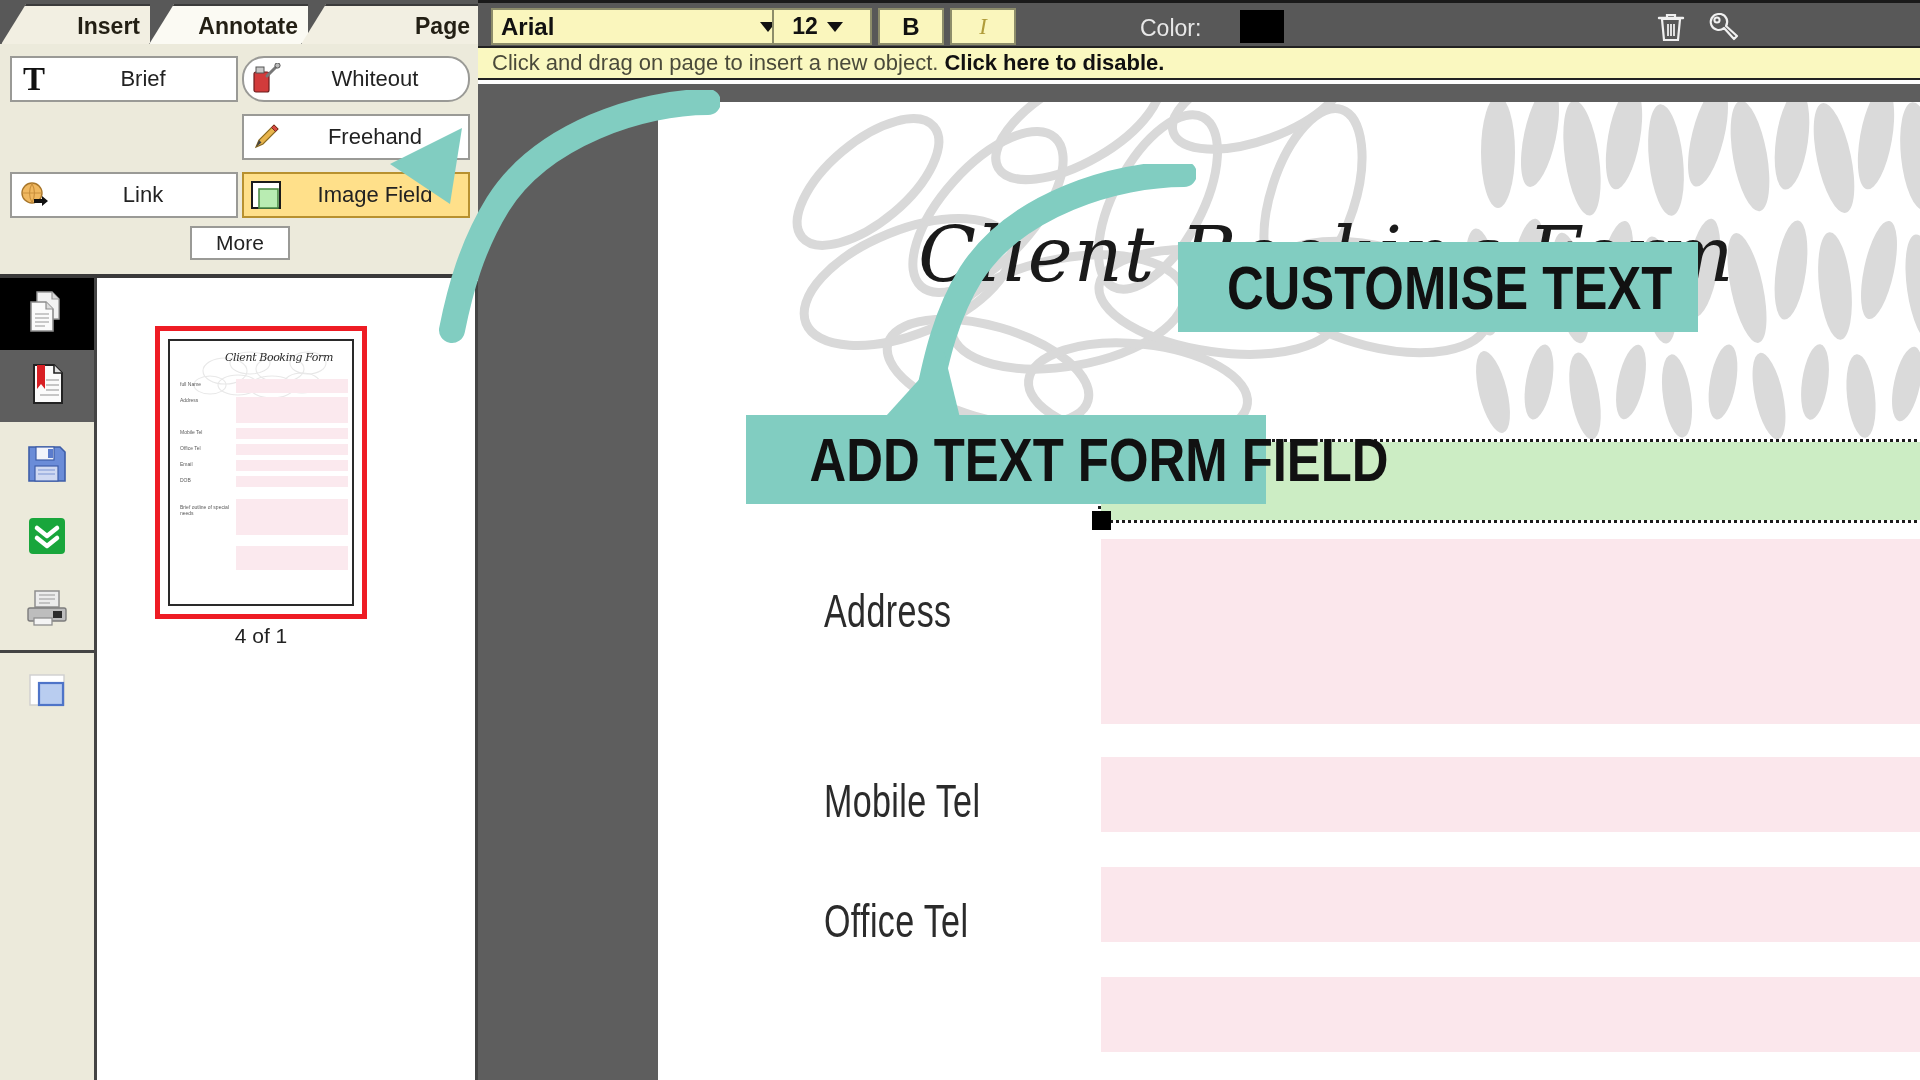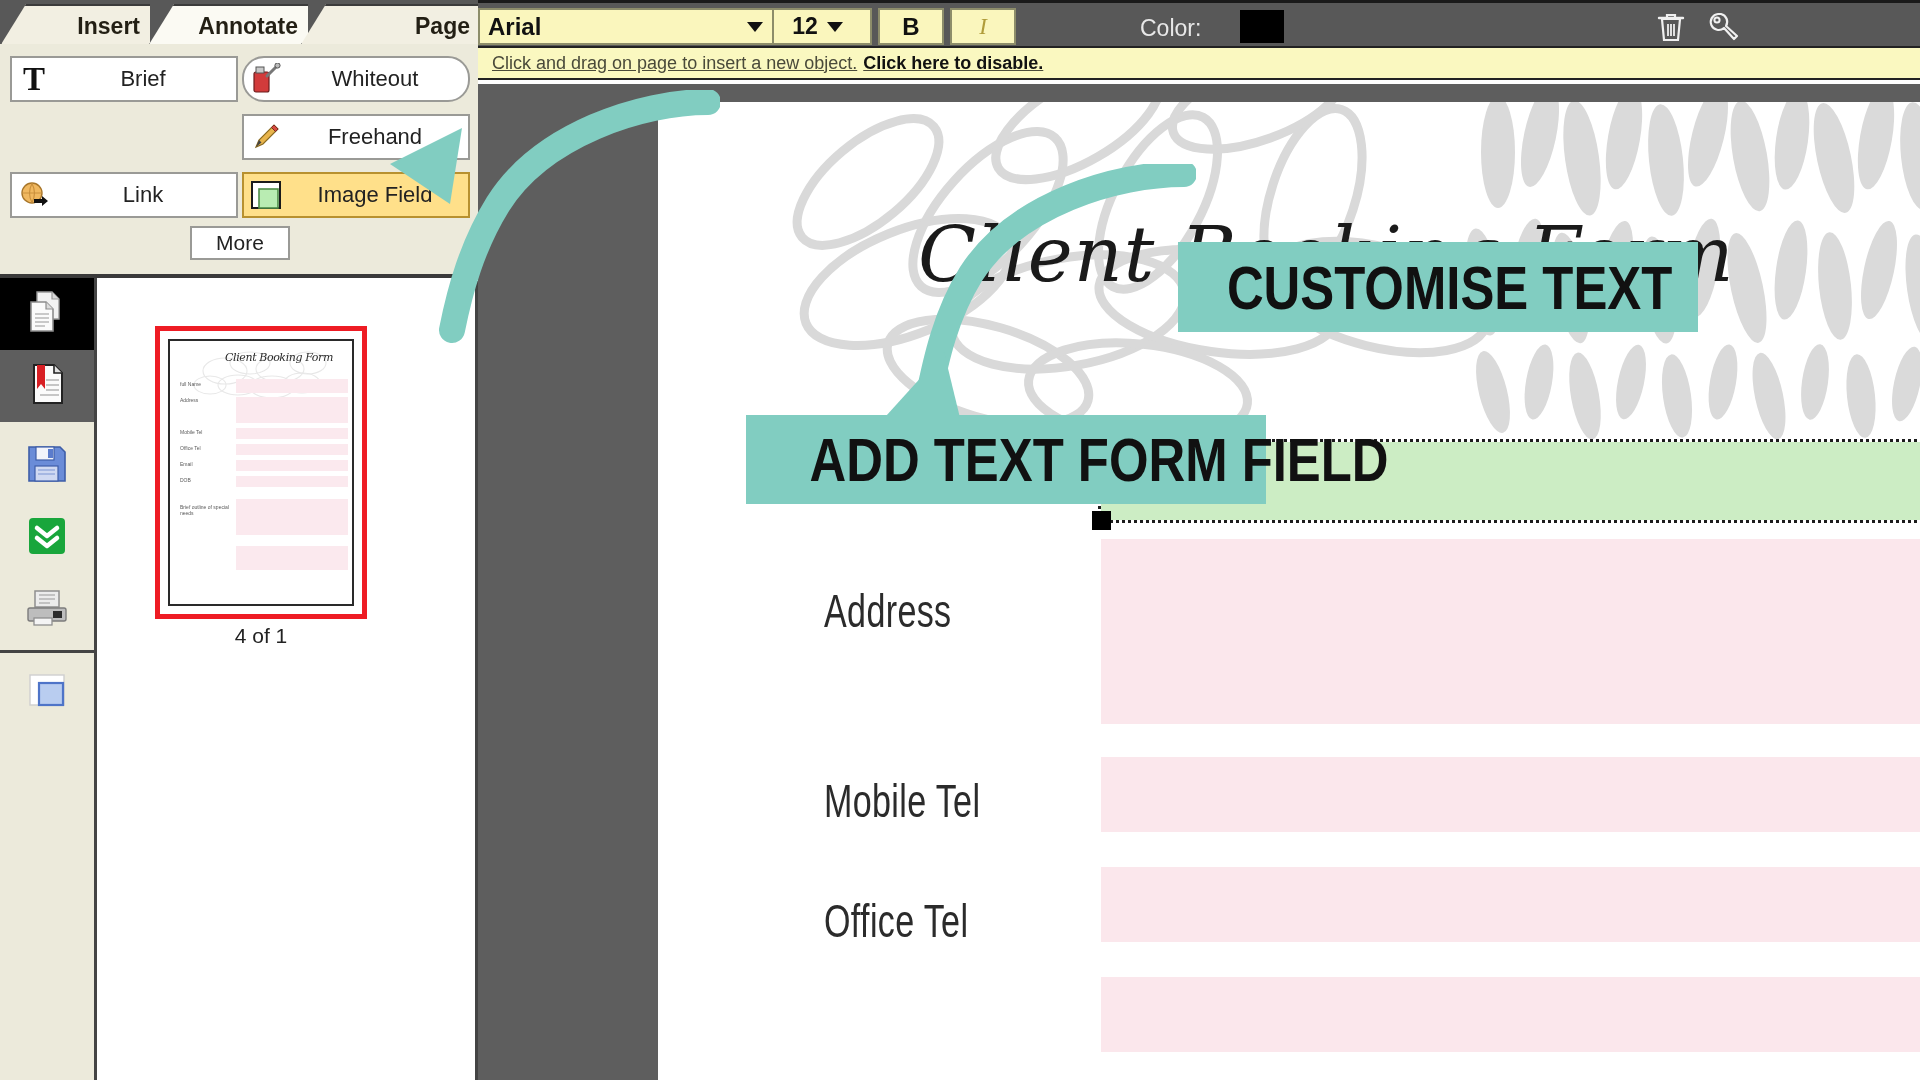--- a/index.html
+++ b/index.html
@@ -139,21 +139,21 @@
     position: absolute; left: 478px; top: 0;
     width: 1442px; height: 46px;
     background: #585858;
     border-top: 3px solid #1a1a1a;
   }
   .tb-field {
     position: absolute; top: 5px; height: 37px;
     background: #faf6bd; border: 2px solid #8d8d6a;
     display: flex; align-items: center;
   }
-  #tb-font { left: 0; width: 296px; padding-left: 8px; }
+  #tb-font { left: 13px; width: 296px; padding-left: 8px; }
   #tb-font .v { flex: 1; font-size: 24px; font-weight: bold; color: #111; }
   #tb-size { left: 294px; width: 100px; justify-content: center; }
   #tb-size .v { font-size: 23px; font-weight: bold; color: #111; }
   #tb-bold { left: 400px; width: 66px; justify-content: center;
              font-size: 24px; font-weight: bold; color: #111; }
   #tb-italic { left: 472px; width: 66px; justify-content: center;
              font-family: "Liberation Serif", serif;
              font-size: 23px; font-style: italic; color: #b09c3a; }
   .caret {
     width: 0; height: 0; margin: 0 9px;
@@ -172,23 +172,22 @@
   #tb-wrench { position: absolute; left: 1228px; top: 8px; width: 34px; height: 32px; }
 
   
   #hint-bar {
     position: absolute; left: 478px; top: 46px;
     width: 1442px; height: 34px;
     background: #faf8c0;
     border-top: 2px solid #222; border-bottom: 2px solid #222;
     display: flex; align-items: center;
     padding-left: 14px;
-    font-size: 18px; color: #4a4a3a;
+    font-size: 22px; color: #4a4a3a;
     white-space: nowrap;
-    text-decoration: underline;
   }
   #hint-strong { color: #111; font-weight: bold; margin-left: 6px; }
 
   
   #viewer {
     position: absolute; left: 478px; top: 84px;
     width: 1442px; height: 996px;
     background: #5e5e5e;
     overflow: hidden;
   }

